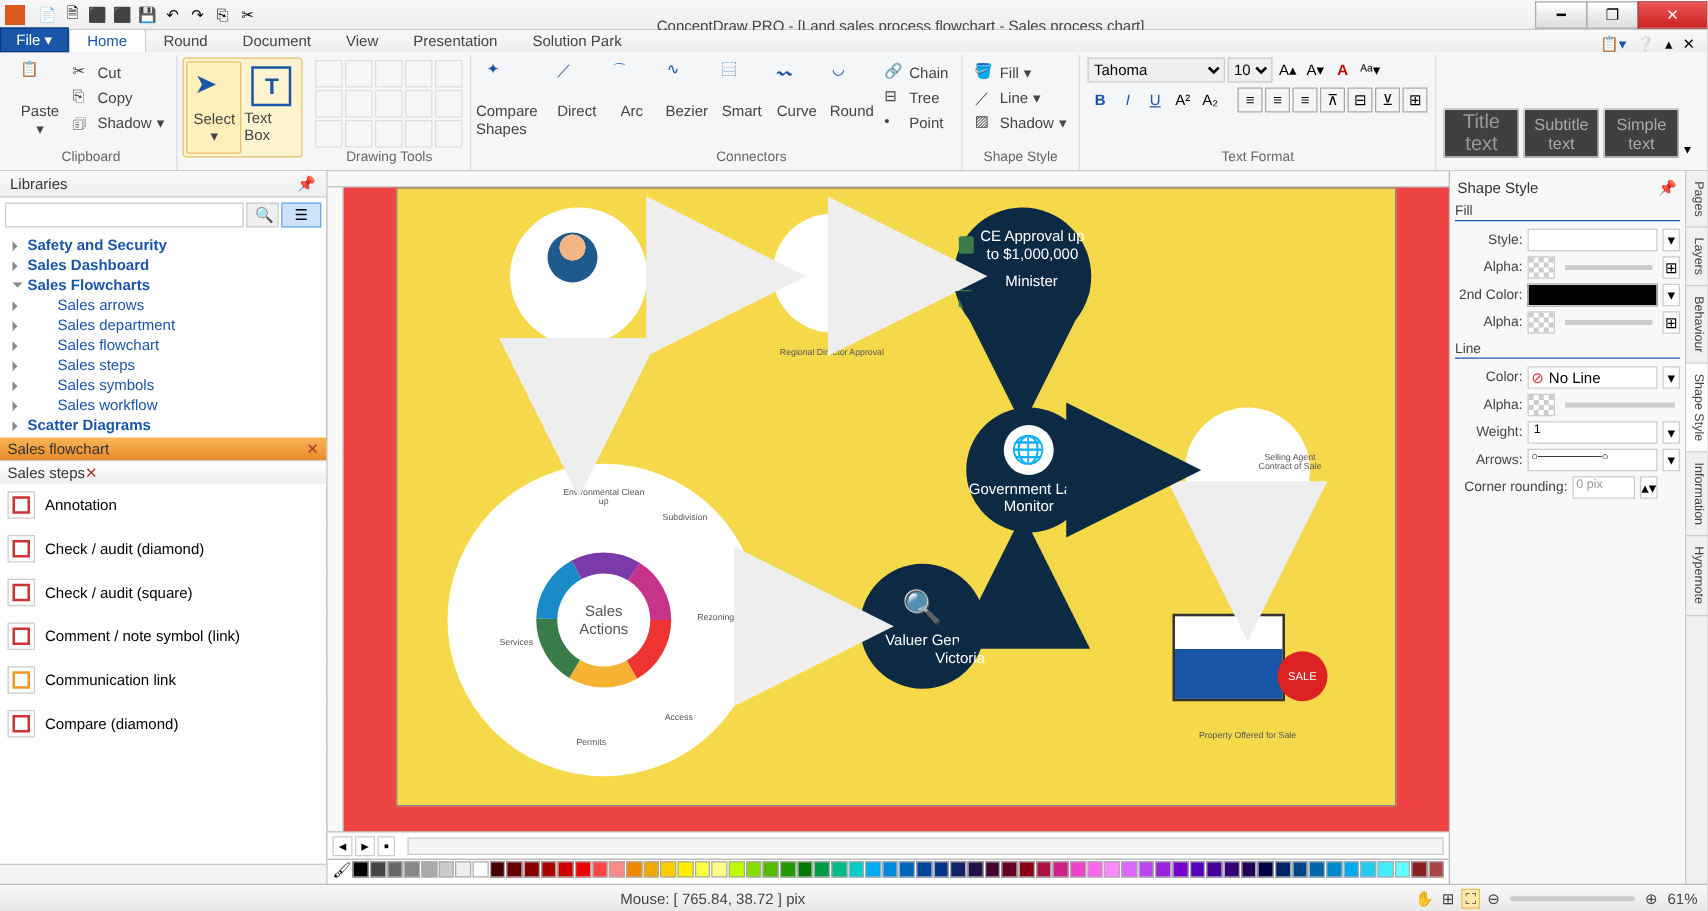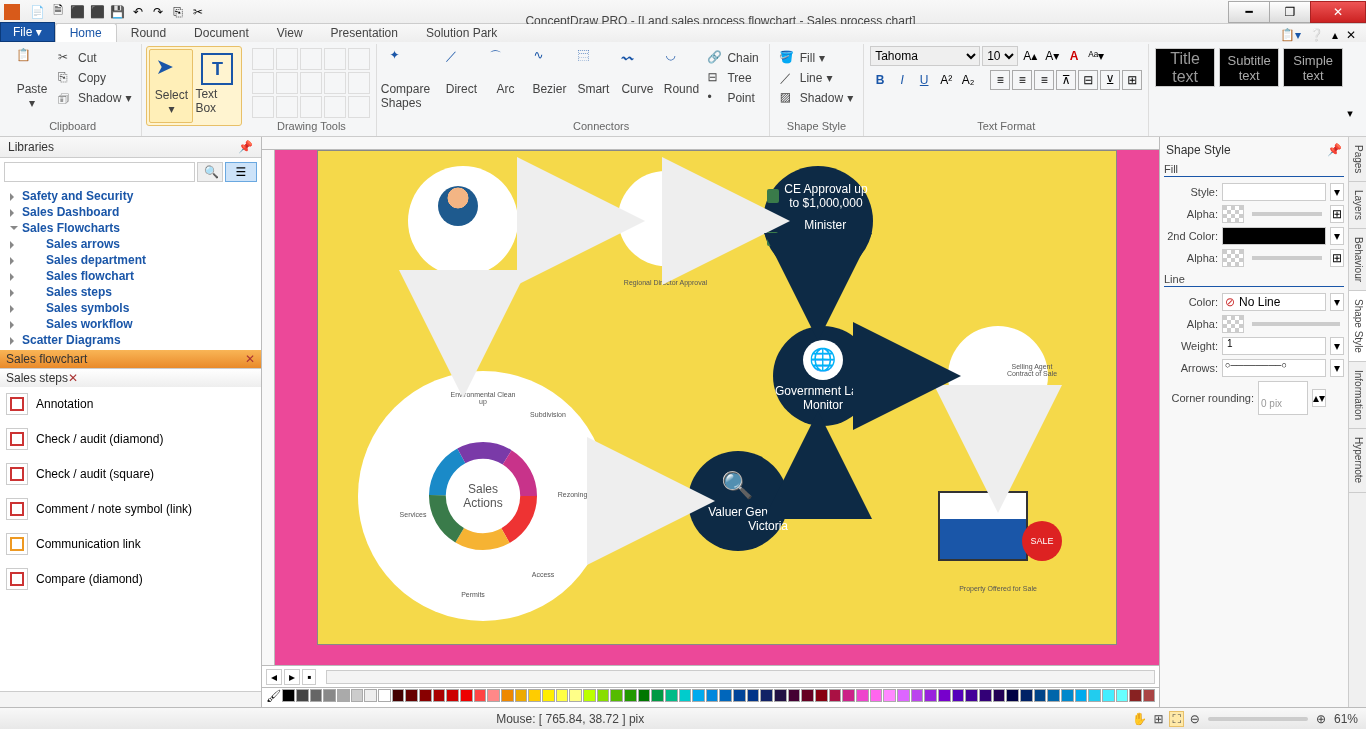--- a/index.html
+++ b/index.html
@@ -35,52 +35,52 @@
 .smallbtn .ic { width:16px; height:16px; display:inline-block;}
 .selectgroup { background:#fff4d0; border:1px solid #e8c068; border-radius:3px; padding:2px; display:flex; gap:2px; align-items:flex-start;}
 .selectgroup .bigbtn { background:transparent;}
 .gridtool { display:grid; grid-template-columns:repeat(5,22px); grid-template-rows:repeat(3,22px); gap:2px; padding-top:4px;}
 .gridtool span { width:22px; height:22px; border:1px solid #ddd; display:inline-block;}
 .fontbox { display:flex; gap:2px; padding:2px 0;}
 .fontbox input, .fontbox select { height:20px; border:1px solid #ccc;}
 select[name=font] { width:110px;}
 select[name=size] { width:36px;}
 .fmtbtn { width:20px; height:20px; border:1px solid transparent; display:inline-flex; align-items:center; justify-content:center; cursor:pointer;}
-.styleprev { width:60px; height:39px; border:1px solid #ccc; background:#000000; font-size:13px; color:#aaa; display:flex; align-items:center; justify-content:center; flex-direction:column; text-align:center;}
+.styleprev { width:60px; height:39px; border:1px solid #ccc; background:#404040; font-size:13px; color:#aaa; display:flex; align-items:center; justify-content:center; flex-direction:column; text-align:center;margin-top:39px;}
 .styleprev.title { font-size:16px; color:#999;}
 
 
 .main { flex:1; display:flex; min-height:0;}
 .leftpanel { width:262px; border-right:1px solid #bbb; display:flex; flex-direction:column; background:#fff;}
 .panelhdr { background:linear-gradient(#f8f8f8,#eee); padding:3px 8px; border-bottom:1px solid #ccc; display:flex; align-items:center; color:#333;}
 .panelhdr .pin { margin-left:auto; font-size:12px;}
 .searchrow { display:flex; padding:4px; gap:2px;}
 .searchrow input { flex:1; border:1px solid #ccc; height:20px;}
 .searchrow button { width:26px; height:20px; border:1px solid #ccc;}
 .searchrow .togglebtn { width:32px; height:20px; background:#cde3f9; border:1px solid #6aa8e0;}
 .tree { overflow-y:auto; flex:0 0 auto; padding:2px 4px; max-height:190px;}
-.tree .node { padding:1px 4px 1px 18px; color:#1a56a8; cursor:pointer; position:relative;font-weight:bold;}
+.tree .node { padding:1px 4px 1px 18px; color:#1a56a8; cursor:pointer; position:relative;}
 .tree .node.bold { font-weight:bold;}
 .tree .node.sub { padding-left:42px;}
 .tree .node::before {content:""; position:absolute; left:6px; top:5px; border:4px solid transparent; border-left-color:#888;}
 .tree .node.exp::before { border-left-color:transparent; border-top-color:#888; top:6px;}
 .libhdr { background:linear-gradient(#f9b556,#e98a2a); color:#333; padding:2px 6px; font-size:11px; display:flex;}
 .libhdr .x { margin-left:auto; color:#a33;}
 .libhdr2 { background:linear-gradient(#fff,#eee); color:#333; padding:2px 6px; font-size:11px; display:flex; border-top:1px solid #ccc;}
 .shapelist { flex:1; overflow-y:auto;}
 .shapeitem { display:flex; align-items:center; gap:8px; padding:6px 6px; border-bottom:1px solid #fff; cursor:pointer;}
 .shapeswatch { width:22px; height:22px; border:1px solid #ccc; display:inline-flex; align-items:center; justify-content:center;}
 .hscroll-bot { height:16px; border-top:1px solid #ccc; background:#f4f4f4;}
 
 
 .canvaswrap { flex:1; display:flex; flex-direction:column; background:#9c9c9c; min-width:0; position:relative;}
 .ruler-h { height:13px; background:#f8f8f8; border-bottom:1px solid #bbb;}
 .canvasarea { flex:1; display:flex; min-height:0;}
 .ruler-v { width:13px; background:#f8f8f8; border-right:1px solid #bbb;}
-.canvasscroll { flex:1; overflow:auto; background:#ec4899; position:relative;}
+.canvasscroll { flex:1; overflow:auto; background:#ef4444; position:relative;}
 .page { width:800px; height:495px; background:#f5d94a; position:relative; margin:0 auto; border:1px solid #888;}
 .bubble { position:absolute; background:#fff; border-radius:50%; }
 .circle { position:absolute; background:#0d2a45; color:#fff; border-radius:50%; font-size:7px; display:flex; flex-direction:column; align-items:center; justify-content:center; text-align:center;}
 .lbl { position:absolute; font-size:7px; color:#555; text-align:center;}
 .pagetabs { height:22px; background:#fff; display:flex; align-items:center; padding:0 4px; border-top:1px solid #bbb; gap:2px;}
 .colbar { height:20px; display:flex; padding:1px 4px; gap:1px; background:#fff; border-top:1px solid #bbb;}
 .colswatch { width:13px; height:13px; border:1px solid #aaa;}
 
 
 .rightpanel { width:207px; border-left:1px solid #bbb; background:#f8f8f8; display:flex;}
@@ -608,21 +608,21 @@
           <div class="ctl" style="font-size:10px;padding:0 4px">1</div>
           <div class="dd">▾</div>
         </div>
       <div class="rprow">
           <label>Arrows:</label>
           <div class="ctl" style="font-size:9px;padding:0 2px">○────────○</div>
           <div class="dd">▾</div>
         </div>
       <div class="rprow">
           <label style="flex:0 0 90px">Corner rounding:</label>
-          <div class="ctl" style="flex:0 0 50px;font-size:10px;padding:16px 2px;color:#999">0 pix</div>
+          <div class="ctl" style="flex:0 0 50px;font-size:10px;padding:0 2px;color:#999">0 pix</div>
           <div class="dd">▴▾</div>
         </div>
     </div>
     <div class="vtabs" id="vtabs">
         <div class="vtab">Pages</div>
         <div class="vtab">Layers</div>
         <div class="vtab">Behaviour</div>
         <div class="vtab active">Shape Style</div>
         <div class="vtab">Information</div>
         <div class="vtab">Hypernote</div>

